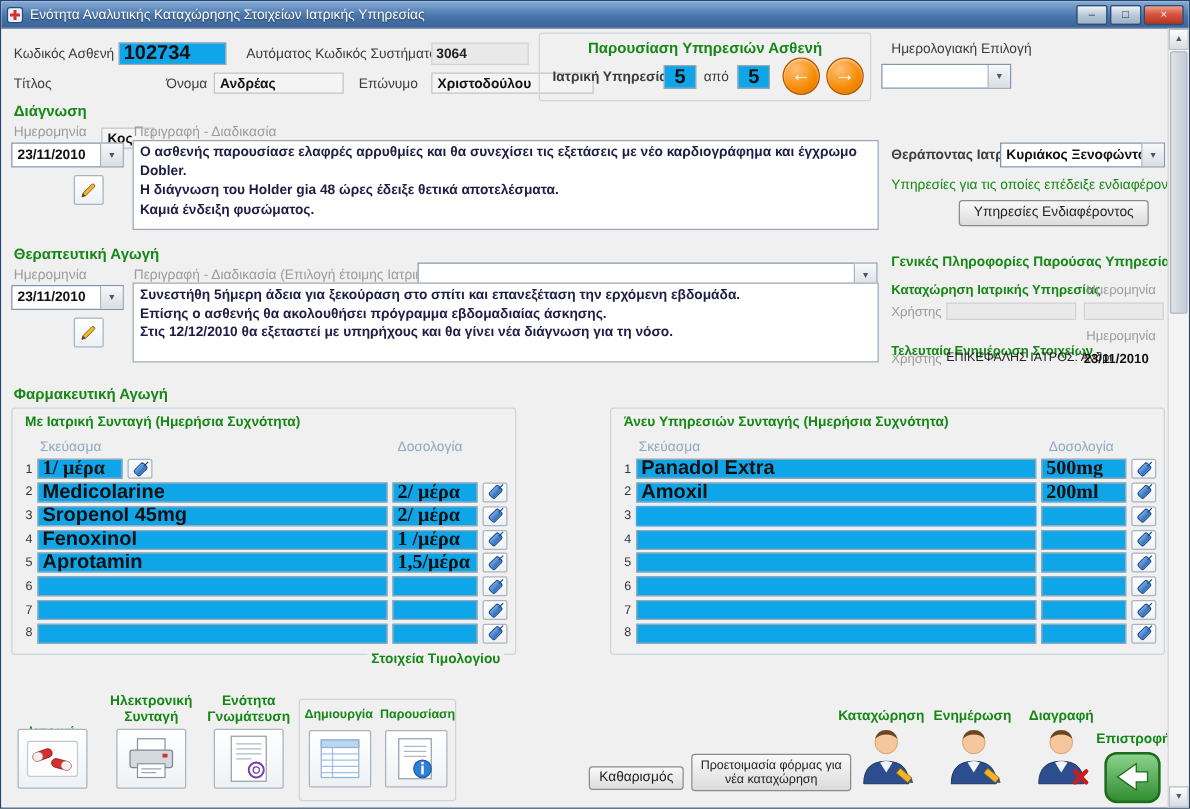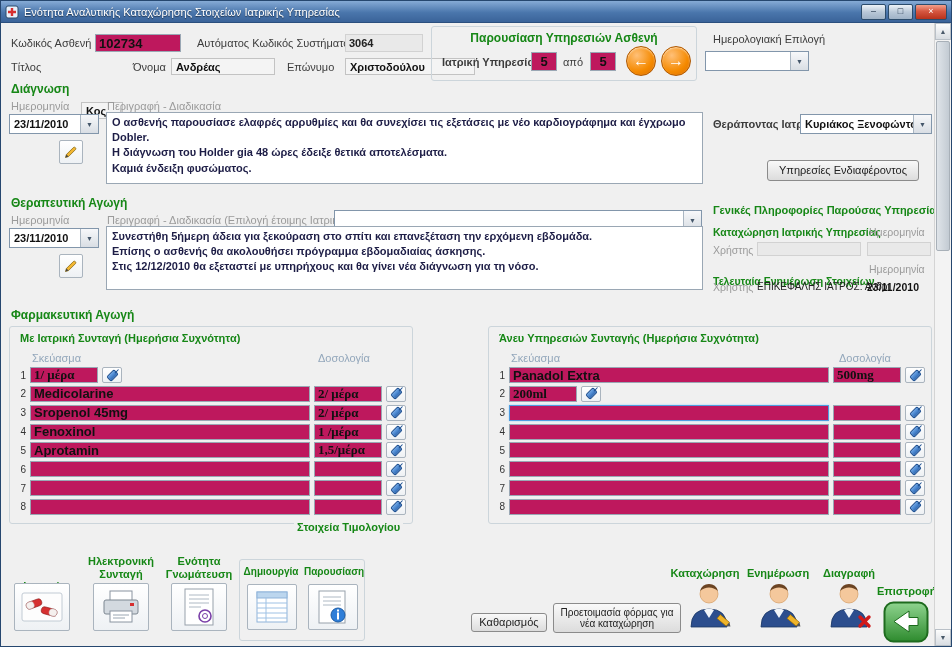--- a/index.html
+++ b/index.html
@@ -26,21 +26,21 @@
   
   .content{position:absolute;left:0;top:22px;right:0;bottom:0;background:#f0f0f0;}
   .content > *{position:absolute;}
   .lbl{font-size:11px;color:#3c3c3c;white-space:nowrap;}
   .lbl-gray{color:#9b9b9b;}
   .lbl-green{color:#168716;font-weight:bold;}
   .lbl-colhead{color:#93a7bb;}
   .sec-head{font-size:12px;color:#168716;font-weight:bold;white-space:nowrap;}
   .bold{font-weight:bold;}
   .red{color:#c00000;font-weight:bold;}
-  .tbox{border:1px solid #9aa7b4;background:#be185d;font-family:inherit;font-size:13px;padding:0 3px;box-sizing:border-box;color:#111;}
+  .tbox{border:1px solid #9aa7b4;background:#0ea5e9;font-family:inherit;font-size:16px;padding:0 3px;box-sizing:border-box;color:#111;}
   .valbox{display:flex;align-items:center;background:#f4f4f4;border:1px solid #c3c3c3;box-sizing:border-box;padding:0 4px;font-weight:bold;color:#111;}
   .flatbox{background:#e9e9e9;border:1px solid #d2d2d2;box-sizing:border-box;font-size:10px;display:flex;align-items:center;padding:0 3px;color:#222;}
   .groupbox{border:1px solid #ccd5db;border-radius:3px;box-sizing:border-box;}
   .combo{background:#fff;border:1px solid #8296ab;display:flex;align-items:center;height:20px;box-sizing:border-box;cursor:pointer;}
   .combo-text{flex:1;padding:0 4px;font-size:11px;overflow:hidden;white-space:nowrap;color:#111;}
   .combo-btn{width:17px;align-self:stretch;background:linear-gradient(#f7f8fa,#d9dee4);border-left:1px solid #aab6c2;
     display:flex;align-items:center;justify-content:center;font-size:7px;color:#44566a;}
   .memo{
     border:1px solid #9aa7b4;background:#fff;font-family:inherit;font-size:11px;font-weight:bold;color:#1d1d46;
     padding:2px 5px;resize:none;overflow-y:scroll;box-sizing:border-box;line-height:1.38;
@@ -145,20 +145,21 @@
     </button>
     <textarea class="memo" style="left: 105px; top: 89px; width: 597px; height: 72px;">Ο ασθενής παρουσίασε ελαφρές αρρυθμίες και θα συνεχίσει τις εξετάσεις με νέο καρδιογράφημα και έγχρωμο Dobler.
 Η διάγνωση του Holder gia 48 ώρες έδειξε θετικά αποτελέσματα.
 Καμιά ένδειξη φυσώματος.</textarea>
 
     <span class="lbl bold" style="left:712px;top:95px;">Θεράποντας Ιατρός</span>
     <div class="combo" style="left:799px;top:91px;width:132px;">
       <span class="combo-text bold">Κυριάκος Ξενοφώντος</span>
       <span class="combo-btn">▼</span>
     </div>
+    <span class="lbl lbl-green" style="left:712px;top:119px;font-weight:normal;color:#168716;">Υπηρεσίες για τις οποίες επέδειξε ενδιαφέρον</span>
     <button class="btn" style="left:766px;top:137px;width:152px;height:21px;">Υπηρεσίες  Ενδιαφέροντος</button>
 
     <span class="sec-head" style="left:10px;top:173px;">Θεραπευτική Αγωγή</span>
     <span class="lbl lbl-gray" style="left:10px;top:191px;">Ημερομηνία</span>
     <span class="lbl lbl-gray" style="left:106px;top:191px;">Περιγραφή - Διαδικασία  (Επιλογή έτοιμης Ιατρικής Υπηρεσίας)</span>
     <div class="combo" style="left:333px;top:187px;width:368px;">
       <span class="combo-text"></span>
       <span class="combo-btn">▼</span>
     </div>
 
@@ -269,20 +270,21 @@
         <div class="med-row">
           <span class="med-n">1</span>
           <input class="tbox bold med-input" value="Panadol Extra" style="">
           <input class="tbox bold dose-input" value="500mg" style="">
           <button class="icon-btn mini-btn">
               <span class="syr"></span>
             </button>
         </div>
         <div class="med-row">
           <span class="med-n">2</span>
+          <input class="tbox bold med-input" value="Amoxil" style="">
           <input class="tbox bold dose-input" value="200ml" style="">
           <button class="icon-btn mini-btn">
               <span class="syr"></span>
             </button>
         </div>
         <div class="med-row">
           <span class="med-n">3</span>
           <input class="tbox bold med-input focused" value="" style="">
           <input class="tbox bold dose-input" value="" style="">
           <button class="icon-btn mini-btn">

